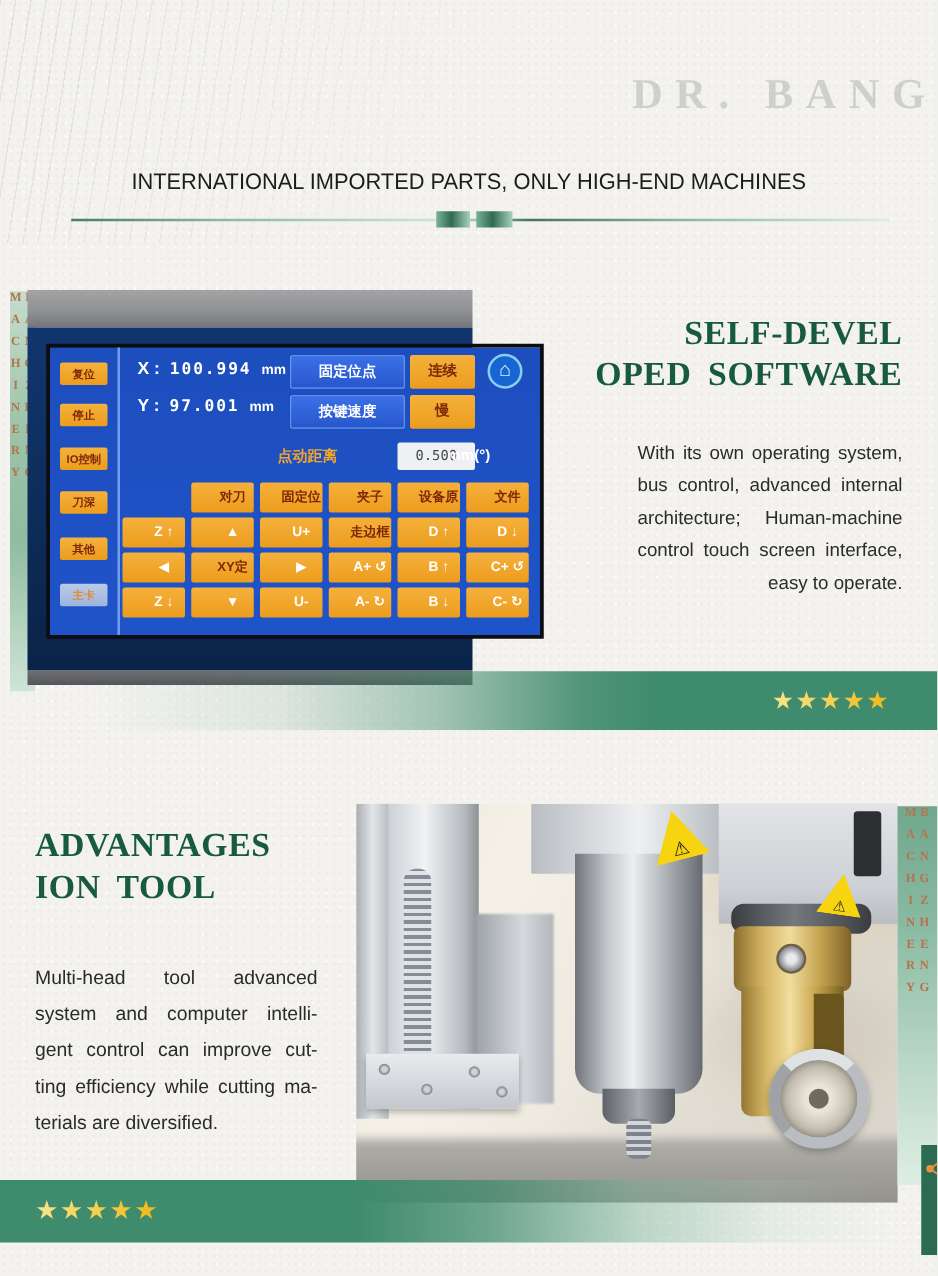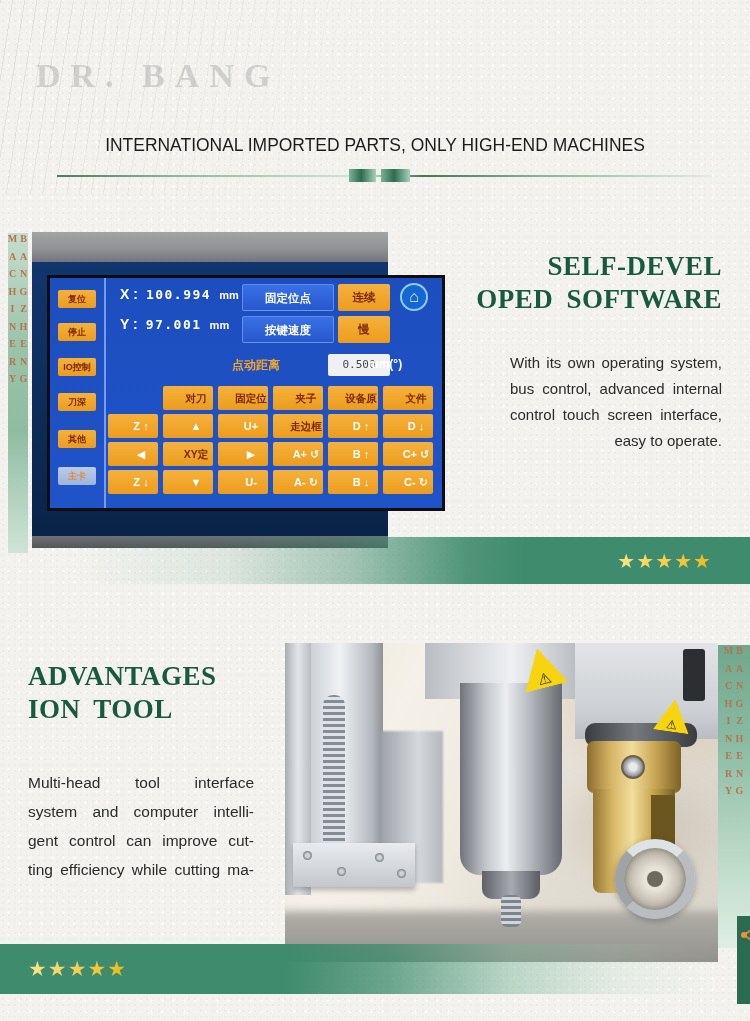--- a/index.html
+++ b/index.html
@@ -12,21 +12,21 @@
     background-image:
       radial-gradient(rgba(110,110,105,0.055) 1px, transparent 1.3px),
       radial-gradient(rgba(255,255,255,0.75) 1px, transparent 1.3px);
     background-size:6px 6px, 11px 11px; background-position:0 0, 3px 5px; }
   .decor-lines { position:absolute; left:0; top:0; width:500px; height:195px; z-index:1;
     background:repeating-linear-gradient(99deg, rgba(90,100,95,0.13) 0 1px, transparent 1px 12px);
     -webkit-mask-image:linear-gradient(115deg,#000 0%,rgba(0,0,0,0.4) 45%,transparent 72%);
     mask-image:linear-gradient(115deg,#000 0%,rgba(0,0,0,0.4) 45%,transparent 72%); }
 
   
-  .watermark { position:absolute; top:57px; left:0; width:750px; text-align:left; z-index:1;
+  .watermark { position:absolute; top:57px; left:0; width:750px; text-align:right; z-index:1;
     font-family:"Liberation Serif","DejaVu Serif",serif; font-weight:bold; font-size:34px;
     letter-spacing:10px; color:rgba(125,128,125,0.30);padding-left:36px; }
   .title { position:absolute; top:74px; left:0; width:750px; text-align:center; z-index:2;
     font-family:"Liberation Serif","DejaVu Serif",serif; font-weight:bold; font-size:40px;
     letter-spacing:1px; word-spacing:18px; color:#323d3e; }
   .subtitle { position:absolute; top:135px; left:0; width:750px; text-align:center; z-index:2;
     font-size:18px; color:#1c1c1c; letter-spacing:0; transform:scaleX(0.97); }
   .divider-line { position:absolute; top:175px; left:57px; width:655px; height:2px; z-index:2;
     background:linear-gradient(90deg,#4a7d63 0%,#8db79c 18%,#cfe7d8 46%,#45755a 56%,#8ab99d 75%,#dcefe3 100%); }
   .divider-block { position:absolute; top:169px; height:13px; z-index:3;
@@ -37,21 +37,21 @@
   
   .strip { position:absolute; z-index:2; display:flex; align-items:center; justify-content:center;
     font-family:"Liberation Serif","DejaVu Serif",serif; font-weight:bold; font-size:10px;
     color:#b5744d; writing-mode:vertical-rl; text-orientation:upright; letter-spacing:6.5px; }
   .strip-left { left:8px; top:233px; width:20px; height:320px;
     background:linear-gradient(180deg,#c6ddcc 0%,#9cc3aa 35%,#8fbca1 62%,#cfe4d6 100%); }
   .strip-right { left:718px; top:645px; width:32px; height:303px; z-index:4;
     background:linear-gradient(180deg,#70a78d 0%,#8abba2 32%,#b7d6c3 66%,#dfeee5 100%); }
 
   
-  .photo1 { position:absolute; left:32px; top:232px; width:356px; height:316px; z-index:2; }
+  .photo1 { position:absolute; left:22px; top:232px; width:356px; height:316px; z-index:2; }
   .p1-top { position:absolute; left:0; top:0; width:100%; height:30px;
     background:linear-gradient(180deg,#a2a3a5 0%,#919295 55%,#74757a 100%); }
   .p1-body { position:absolute; left:0; top:30px; width:100%; height:274px;
     background:linear-gradient(180deg,#11356e 0%,#0d2b58 60%,#0a2348 100%); }
   .p1-bottom { position:absolute; left:0; top:304px; width:100%; height:12px;
     background:linear-gradient(180deg,#6f7175 0%,#53555a 100%); }
   .screen { position:absolute; left:15px; top:43px; width:398px; height:236px;
     border:3px solid #0d0d12; background:linear-gradient(180deg,#1d4ebe 0%,#1f53c8 100%); }
   .scr-sep { position:absolute; left:54px; top:0; width:2px; height:230px; background:rgba(130,170,245,0.85); }
   .sbtn { position:absolute; left:8px; width:38px; height:18px; background:linear-gradient(180deg,#f5b13c,#ec9c1d);
@@ -235,37 +235,39 @@
     </div>
   </div>
 
   <div class="heading heading1">
     <div>SELF-DEVEL</div>
     <div>OPED SOFTWARE</div>
   </div>
   <div class="para para1">
     <div class="pl">With its own operating system,</div>
     <div class="pl">bus control, advanced internal</div>
+    <div class="pl">architecture; Human-machine</div>
     <div class="pl">control touch screen interface,</div>
     <div class="pl last">easy to operate.</div>
   </div>
 
   <div class="starbar starbar1">
     <span class="stars stars1">★★★★★</span>
   </div>
 
   <div class="heading heading2">
     <div>ADVANTAGES</div>
     <div>ION TOOL</div>
   </div>
   <div class="para para2">
-    <div class="pl">Multi-head tool interface</div>
+    <div class="pl">Multi-head tool advanced</div>
     <div class="pl">system and computer intelli-</div>
     <div class="pl">gent control can improve cut-</div>
     <div class="pl">ting efficiency while cutting ma-</div>
+    <div class="pl last">terials are diversified.</div>
   </div>
 
   <div class="photo2">
     <div class="blob1"></div>
     <div class="blob3"></div>
     <div class="table-bottom"></div>
     <div class="frame-left"></div>
     <div class="rail"></div>
     <div class="screw"></div>
     <div class="gusset"></div>

